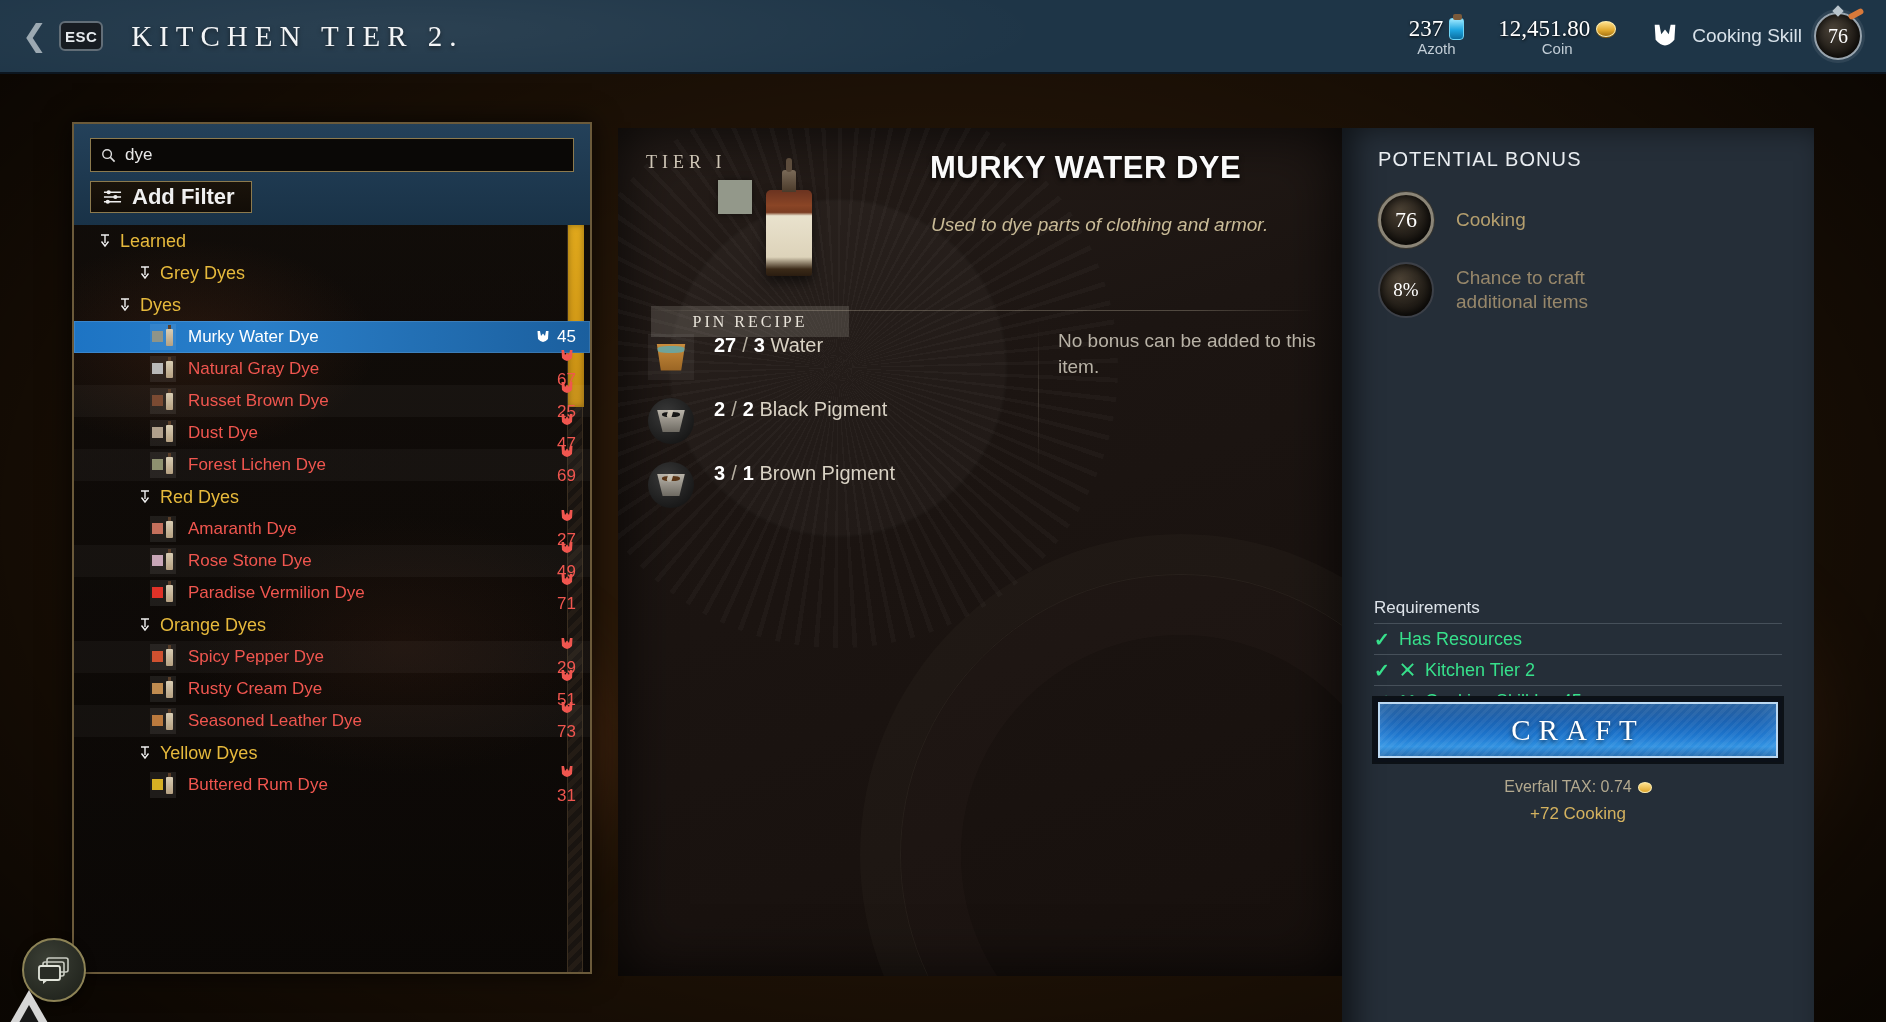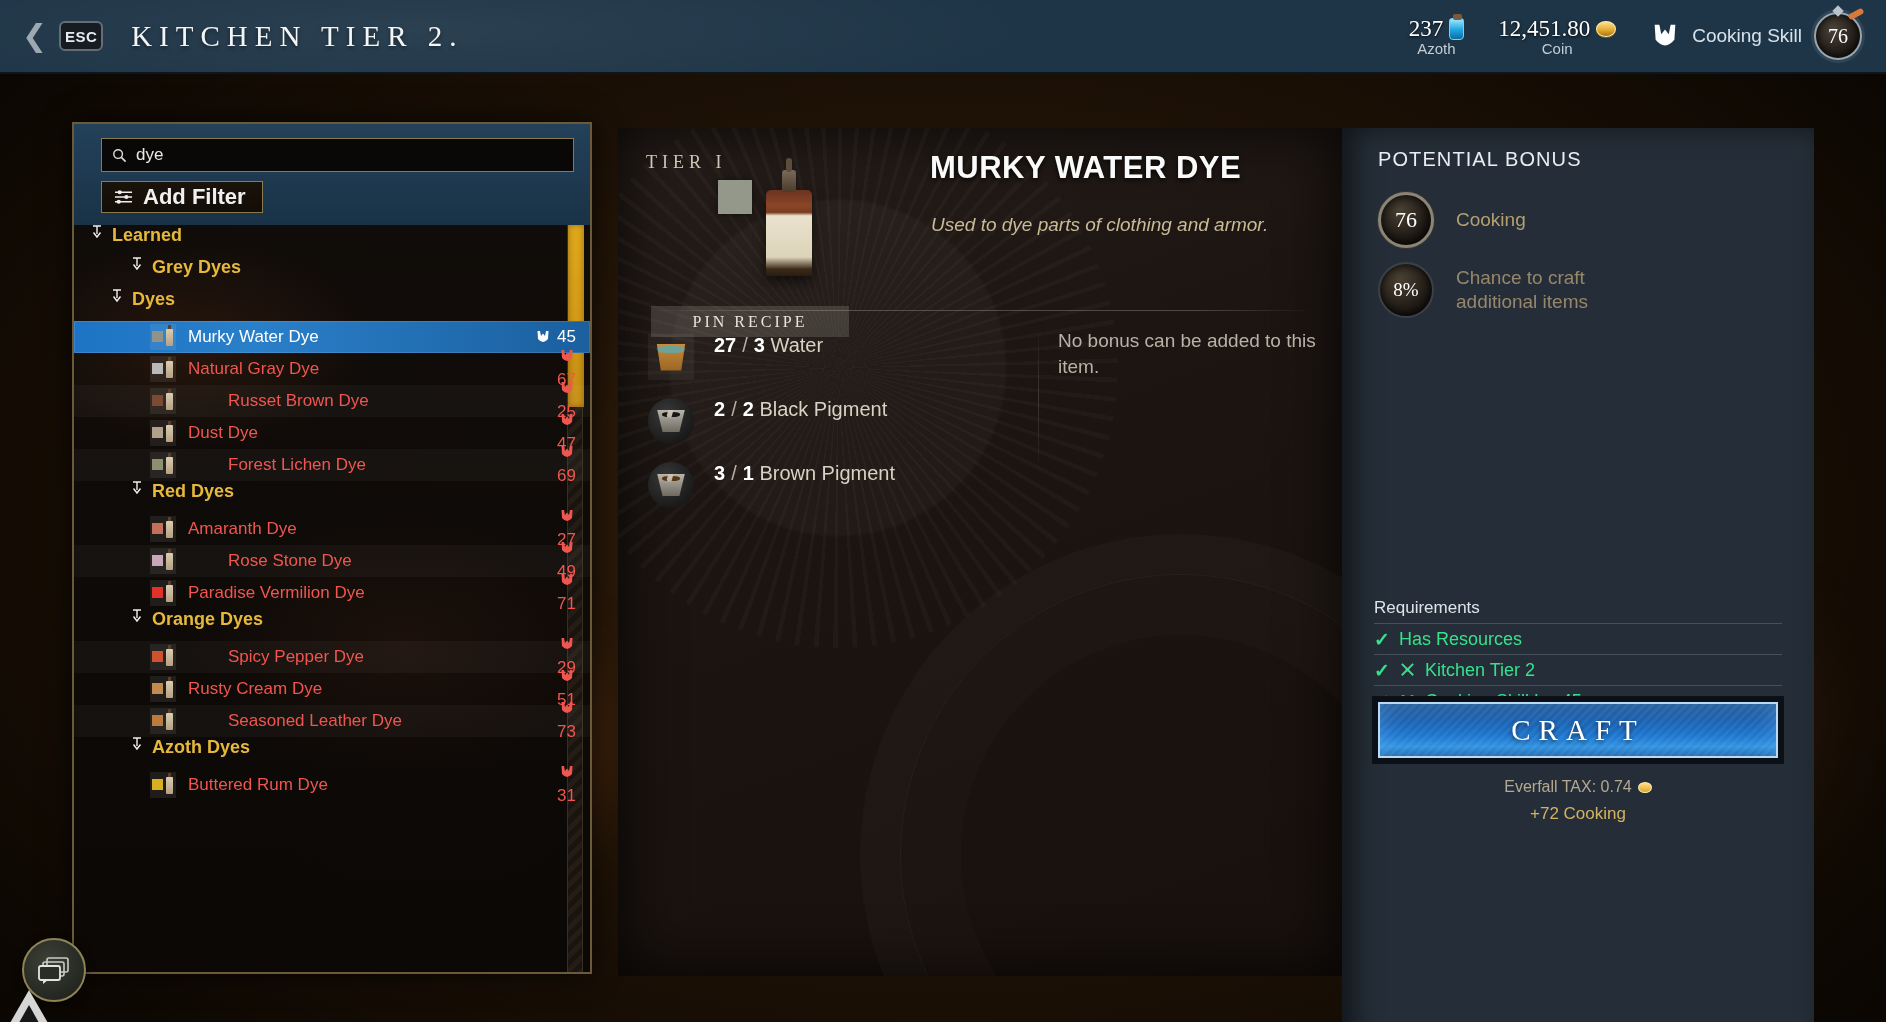--- a/index.html
+++ b/index.html
@@ -102,21 +102,21 @@
 
   
   .left-panel {
     position:absolute; left:72px; top:122px; width:520px; height:852px;
     border:2px solid #6b5a3a;
     background:linear-gradient(180deg, rgba(12,10,8,.93), rgba(14,11,9,.96));
     box-shadow:0 0 26px rgba(0,0,0,.7);
     overflow:hidden;
   }
   .left-head {
-    padding:14px 16px 12px 27px;
+    padding:14px 16px 12px 16px;
     background:linear-gradient(180deg,#24415a 0%,#1d real 0,#1d3purpose 0,#1d3burn 0,#1e3purpose 0,#1d3950 50%,#1a3purpose 0,#193247 100%);
     background-color:#1d3purpose;
     background-image:linear-gradient(180deg,#24415a,#193247);
   }
   .search-box {
     height:34px; border:1px solid #8c7a4e; background:#0a0806;
     display:flex; align-items:center; padding:0 10px; gap:9px;
   }
   .search-icon-svg { width:15px; height:15px; display:block; }
   .search-text { color:#e8e8e8; font-size:17px; }
@@ -142,34 +142,34 @@
     background:linear-gradient(180deg, rgba(20,14,10,.55), rgba(10,7,5,.85));
   }
   .list:before{
     content:""; position:absolute; inset:0;
     background:
       radial-gradient(ellipse 260px 150px at 120px 120px, rgba(120,60,30,.22), transparent 70%),
       radial-gradient(ellipse 300px 180px at 330px 420px, rgba(90,45,25,.18), transparent 72%);
     pointer-events:none;
   }
   .group {
-    display:flex; gap:8px;
-    color:#e6b93c; font-size:18px; font-weight:bold;
-    height:32px; position:relative; z-index:1;
+    display:flex; align-items:center; gap:8px;
+    color:#e6b93c; font-size:18px; font-weight:normal;
+    height:32px; position:relative; z-index:1;margin-left:8px;
   }
   .group .tri { width:14px; height:14px; flex:0 0 14px; }
   .g1 { padding-left:16px; }
   .g2 { padding-left:36px; }
   .g3 { padding-left:56px; }
 
   .row {
     display:flex; align-items:center; height:32px;
     padding-left:76px; padding-right:14px; position:relative; z-index:1; cursor:pointer;
   }
-  .row.alt { background:rgba(255,255,255,.035);gap:40px; }
+  .row.alt { background:rgba(255,255,255,.035); }
   .row.selected {
     background:linear-gradient(90deg,#1d74c4 0%,#2a7fc9 35%,#1b5f9e 100%);
     box-shadow:inset 0 0 0 1px rgba(255,255,255,.12);
   }
   .row .ico {
     width:26px; height:26px; margin-right:12px; flex:0 0 26px;
     background:rgba(255,255,255,.08); position:relative;
     display:flex; align-items:center; justify-content:center;
   }
   .swatch { width:11px; height:11px; position:absolute; left:2px; top:7px; }
@@ -653,21 +653,21 @@
               <svg class="lvl-glyph" viewBox="0 0 32 32">
                 <path d="M5 4 L10 4 L12 14 L16 9 L20 14 L22 4 L27 4 L26 20 Q16 32 6 20 Z" fill="#f0564f"></path>
               </svg>
               <span>73</span>
             </span>
           </div>
           <div class="group g3">
             <svg class="tri" viewBox="0 0 14 14">
               <path d="M3 1 L11 1 M7 1 L7 9 M3.5 7.5 L7 12 L10.5 7.5" fill="none" stroke="#f0f0f0" stroke-width="1.4"></path>
             </svg>
-            <span>Azoth Dyes</span>
+            <span>Yellow Dyes</span>
           </div>
           <div class="row">
             <span class="ico">
               <span class="swatch" style="background:#d7b024"></span>
               <span class="bottle"></span>
             </span>
             <span class="name locked">Buttered Rum Dye</span>
             <span class="lvl locked">
               <svg class="lvl-glyph" viewBox="0 0 32 32">
                 <path d="M5 4 L10 4 L12 14 L16 9 L20 14 L22 4 L27 4 L26 20 Q16 32 6 20 Z" fill="#f0564f"></path>

